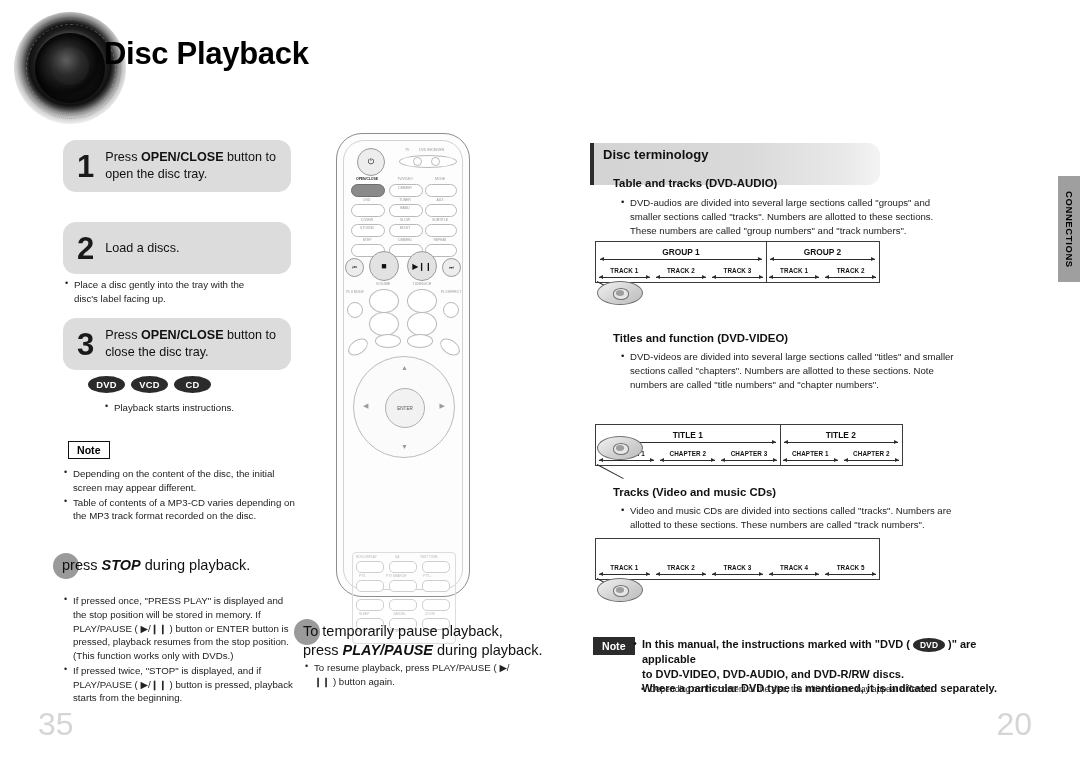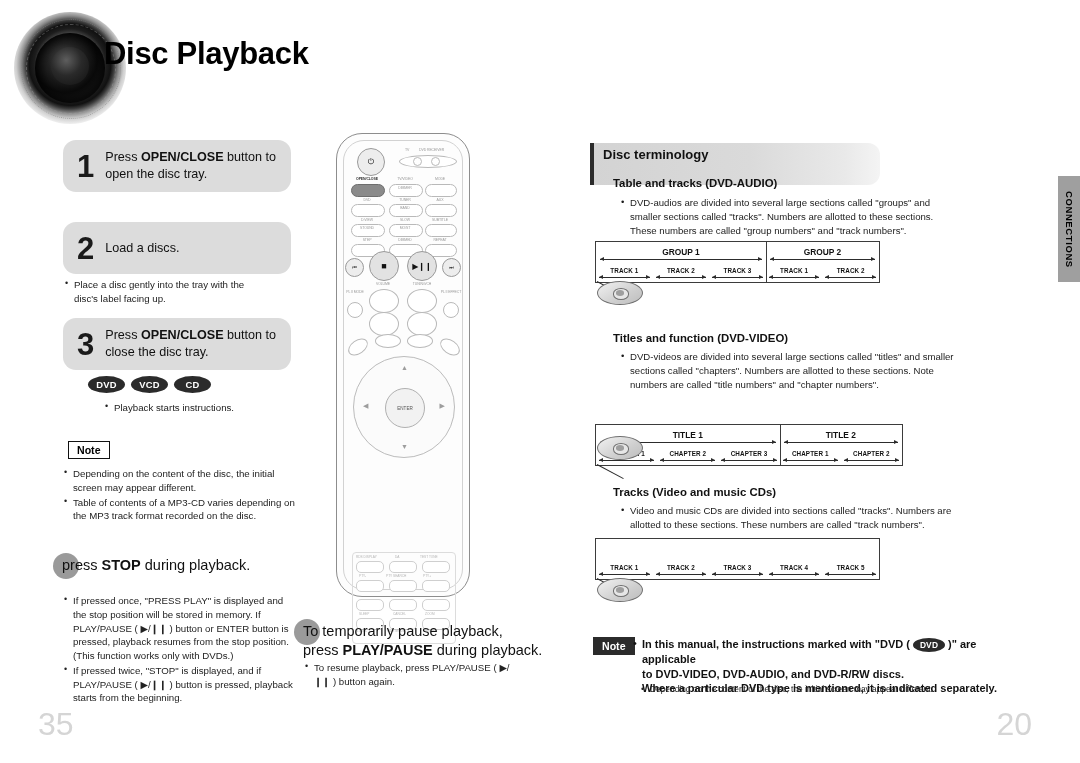--- a/index.html
+++ b/index.html
@@ -64,21 +64,21 @@
 
   .note-tag{
     display:inline-block;background:#fff;border:1.6px solid #111;
     font-size:10.6px;font-weight:bold;padding:2px 8px;color:#000;
   }
   .note-tag.dark{background:#2b2b2b;color:#fff;border-color:#2b2b2b;}
 
   .headline{
     position:absolute;font-size:14.5px;line-height:1.28;color:#111;
   }
-  .headline b{font-weight:bold;}
+  .headline b{font-weight:bold;font-style:italic;}
   .headline .dot{
     position:absolute;left:-9px;top:-3px;width:26px;height:26px;border-radius:50%;
     background:#9a9a9a;z-index:-1;
   }
 
   
   .remote{
     position:absolute;left:336px;top:133px;width:132px;height:462px;
     border:1.3px solid #8d8d8d;border-radius:26px;background:#fdfdfd;
   }

